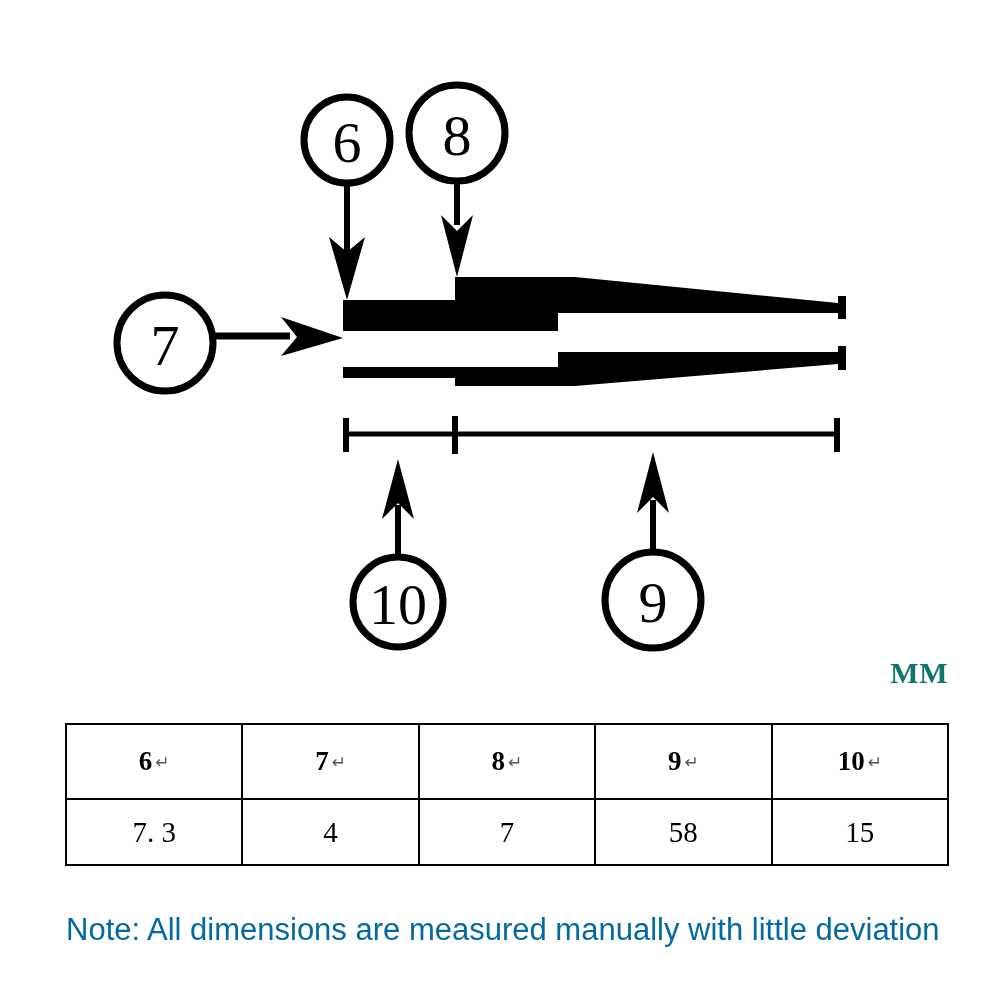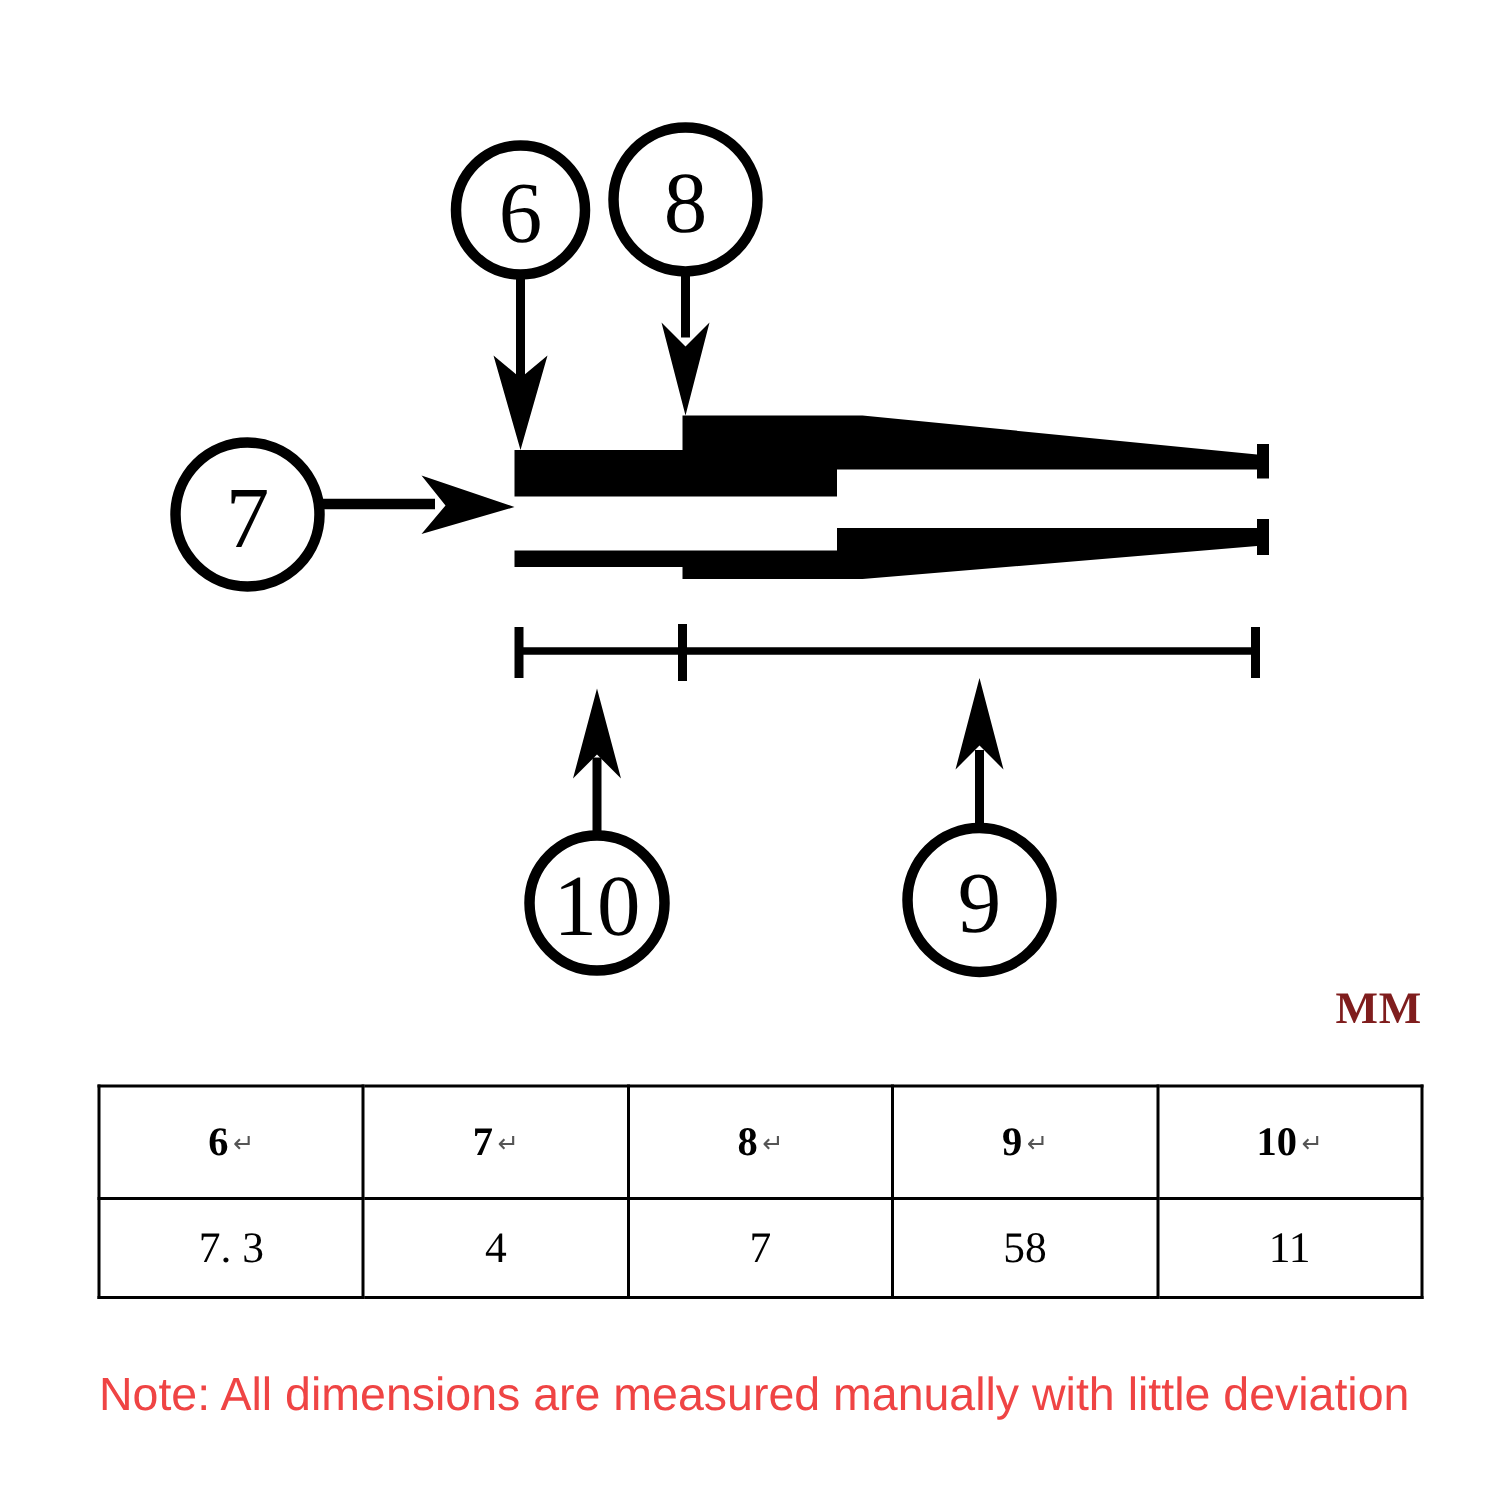--- a/index.html
+++ b/index.html
@@ -21,21 +21,21 @@
     dominant-baseline:central;
   }
   .mm-label{
     position:absolute;
     right:52px;
     top:656px;
     font-family:"Liberation Serif", serif;
     font-weight:bold;
     font-size:30px;
     letter-spacing:0.5px;
-    color:#7f1d1d;
+    color:#0f766e;
   }
 
   table.dims{
     position:absolute;
     left:65px;
     top:723px;
     width:884px;
     border-collapse:collapse;
     table-layout:fixed;
   }
@@ -66,21 +66,21 @@
     vertical-align:2px;
     margin-left:3px;
     font-family:"DejaVu Sans", sans-serif;
   }
   .note{
     position:absolute;
     left:66px;
     top:912px;
     font-family:"Liberation Sans", sans-serif;
     font-size:31px;
-    color:#ef4444;
+    color:#0369a1;
     white-space:nowrap;
   }
 </style>
 </head>
 <body>
 
 <div id="stage">
 
   <svg class="diagram" viewBox="0 0 1000 1000">
 
@@ -172,20 +172,20 @@
         <td><span>7</span><span class="pilcrow">↵</span></td>
         <td><span>8</span><span class="pilcrow">↵</span></td>
         <td><span>9</span><span class="pilcrow">↵</span></td>
         <td><span>10</span><span class="pilcrow">↵</span></td>
       </tr>
       <tr class="vals">
         <td>7. 3</td>
         <td>4</td>
         <td>7</td>
         <td>58</td>
-        <td>11</td>
+        <td>15</td>
       </tr>
     </tbody>
   </table>
 
   <div class="note">Note: All dimensions are measured manually with little deviation</div>
 
 </div>
 
 </body></html>

